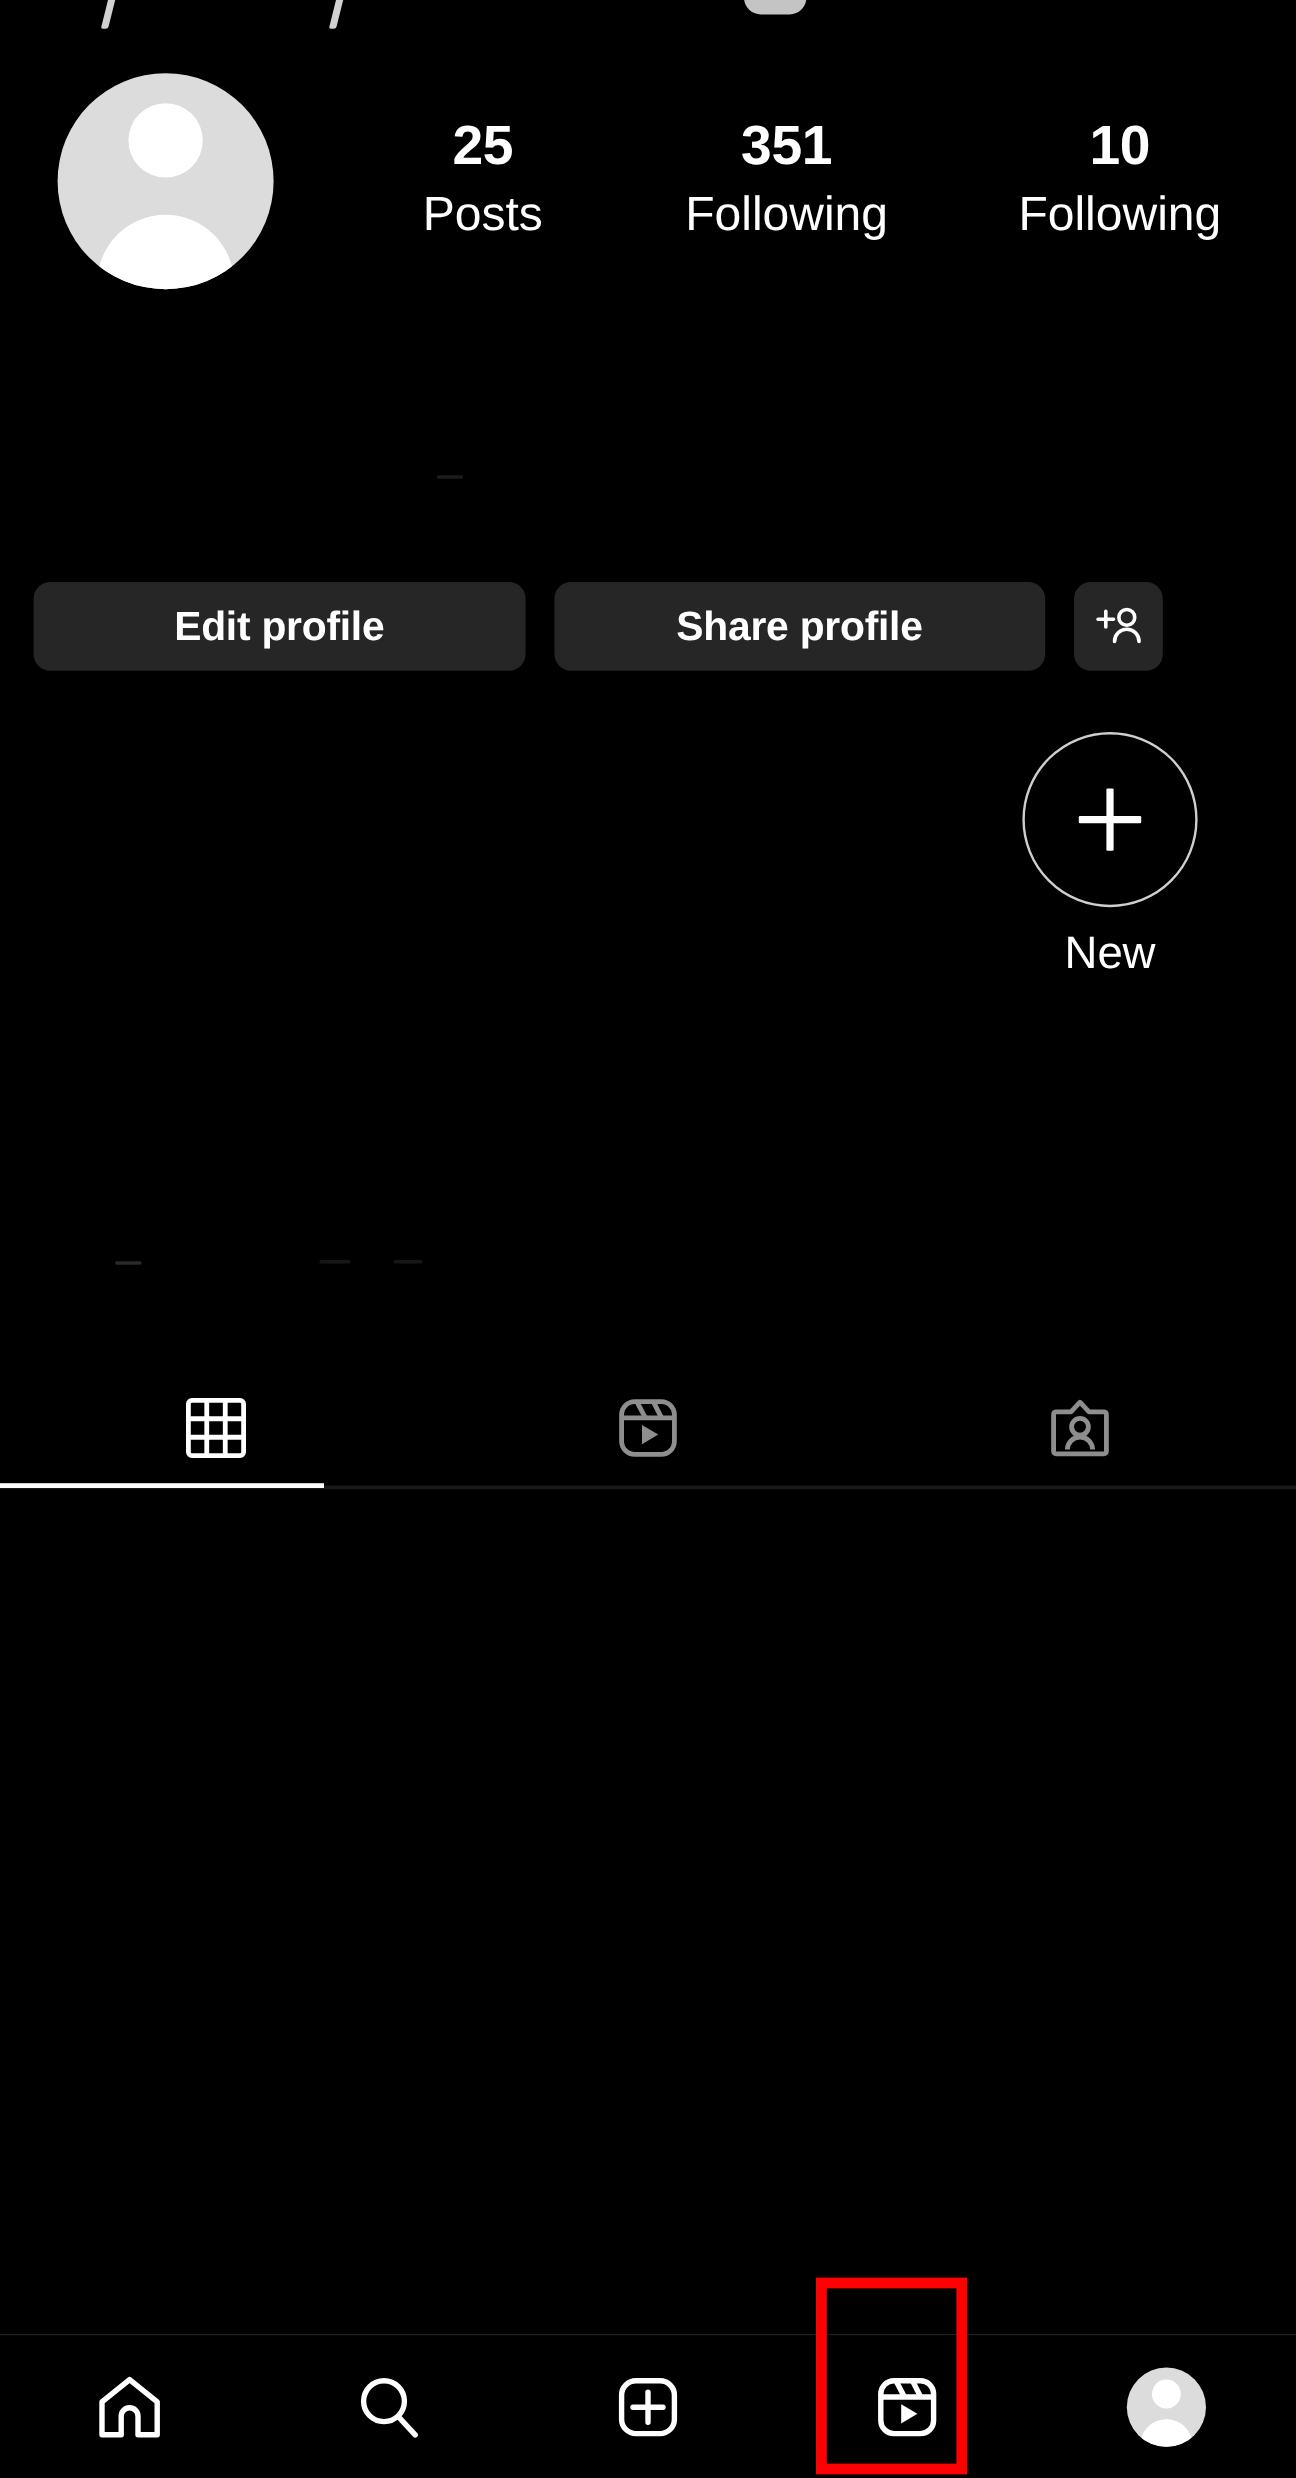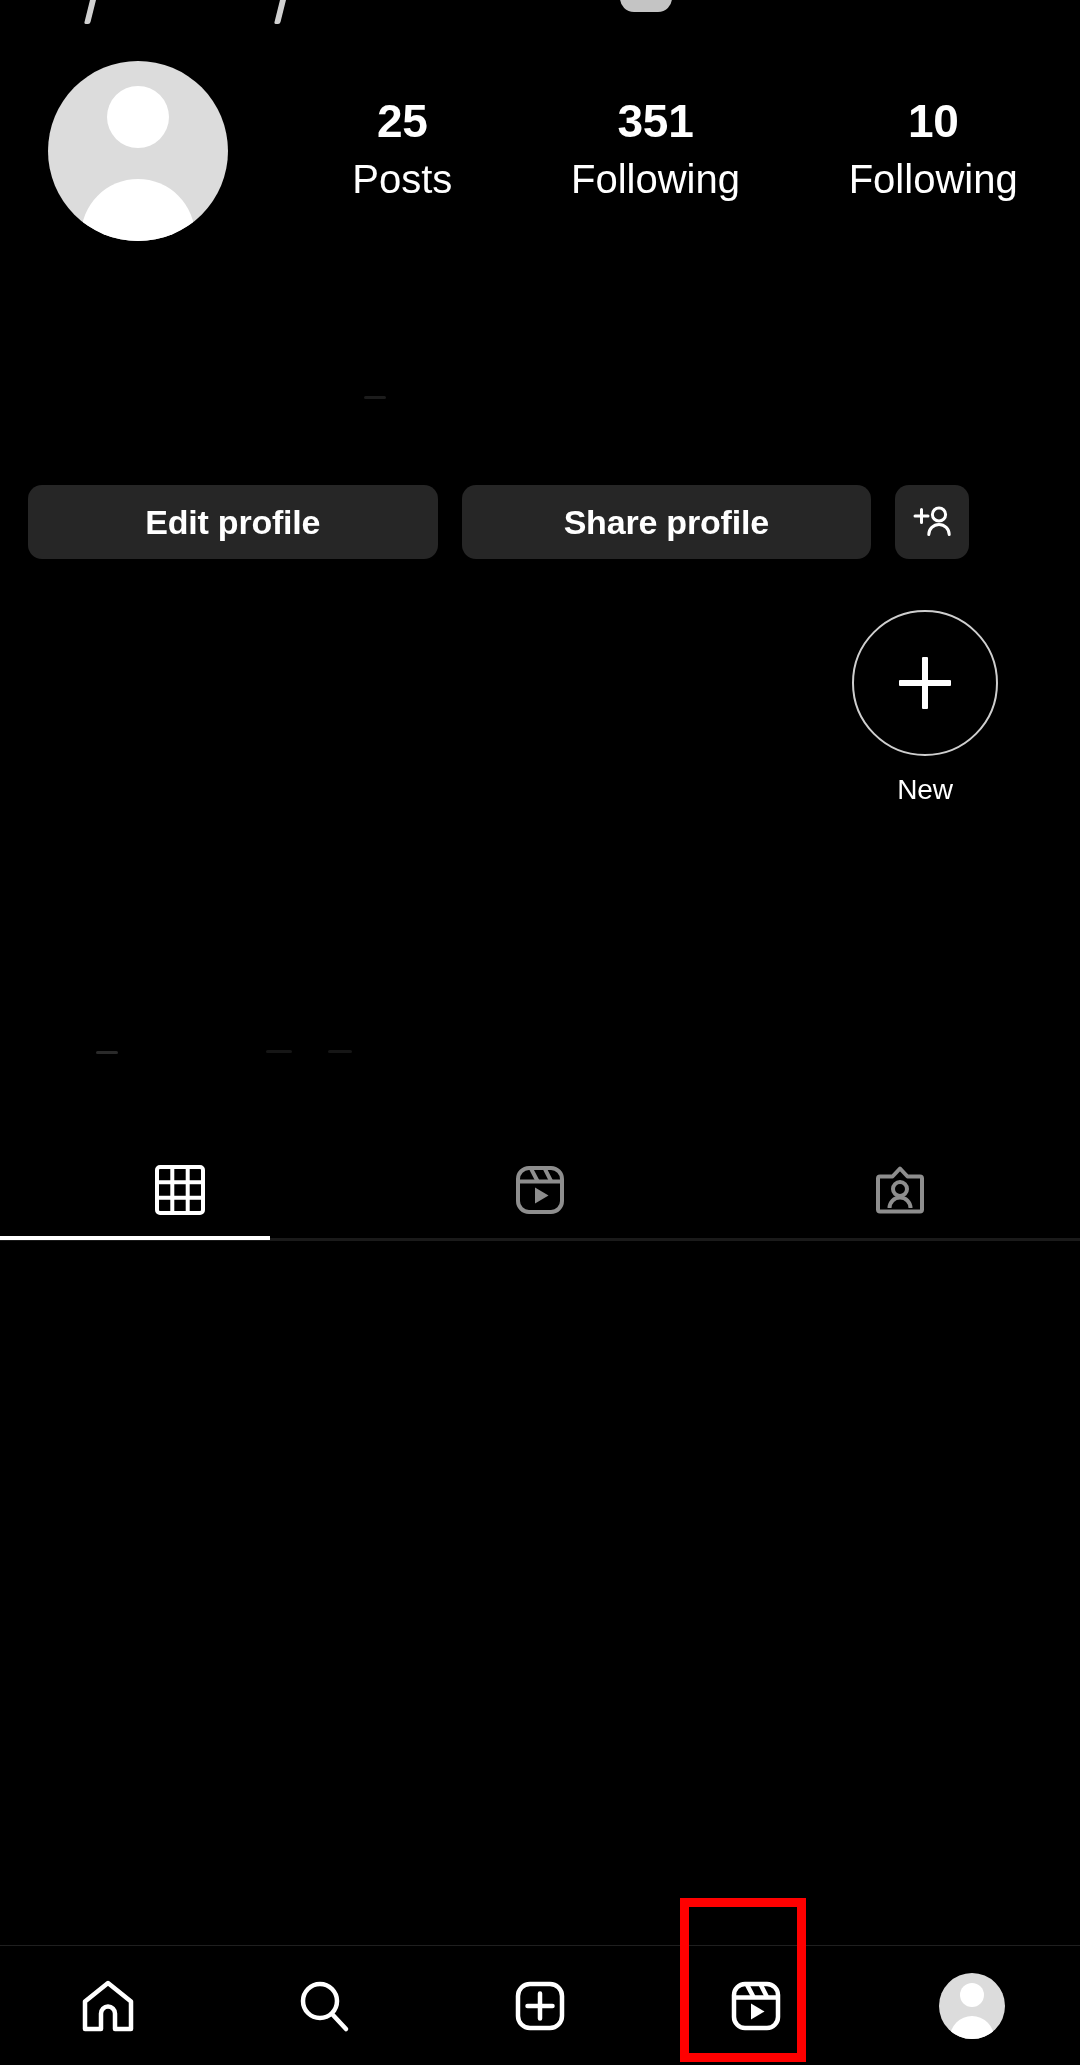--- a/index.html
+++ b/index.html
@@ -64,21 +64,21 @@
   .hl-circle {
     width:146px; height:146px; border-radius:50%;
     border:2px solid #cfcfcf; display:flex; align-items:center; justify-content:center;
   }
   .hl-plus { position:relative; width:52px; height:52px; }
   .hl-plus::before, .hl-plus::after {
     content:""; position:absolute; background:#fff; border-radius:1px;
   }
   .hl-plus::before { left:0; top:23px; width:52px; height:6px; }
   .hl-plus::after  { top:0; left:23px; width:6px; height:52px; }
-  .hl-label { color:#fff; font-size:28px; margin-top:18px; letter-spacing:-.1px; }
+  .hl-label { color:#fff; font-size:38px; margin-top:18px; letter-spacing:-.1px; }
 
   
   .mini-remnant { position:absolute; height:3px; background:#161616; border-radius:2px; }
   .mr1 { left:96px;  top:1051px; width:22px; background:#2a2a2a; }
   .mr2 { left:266px; top:1050px; width:26px; }
   .mr3 { left:328px; top:1050px; width:24px; }
 
   
   .tabs { position:absolute; left:0; top:1140px; width:1080px; height:100px;
           display:flex; }

